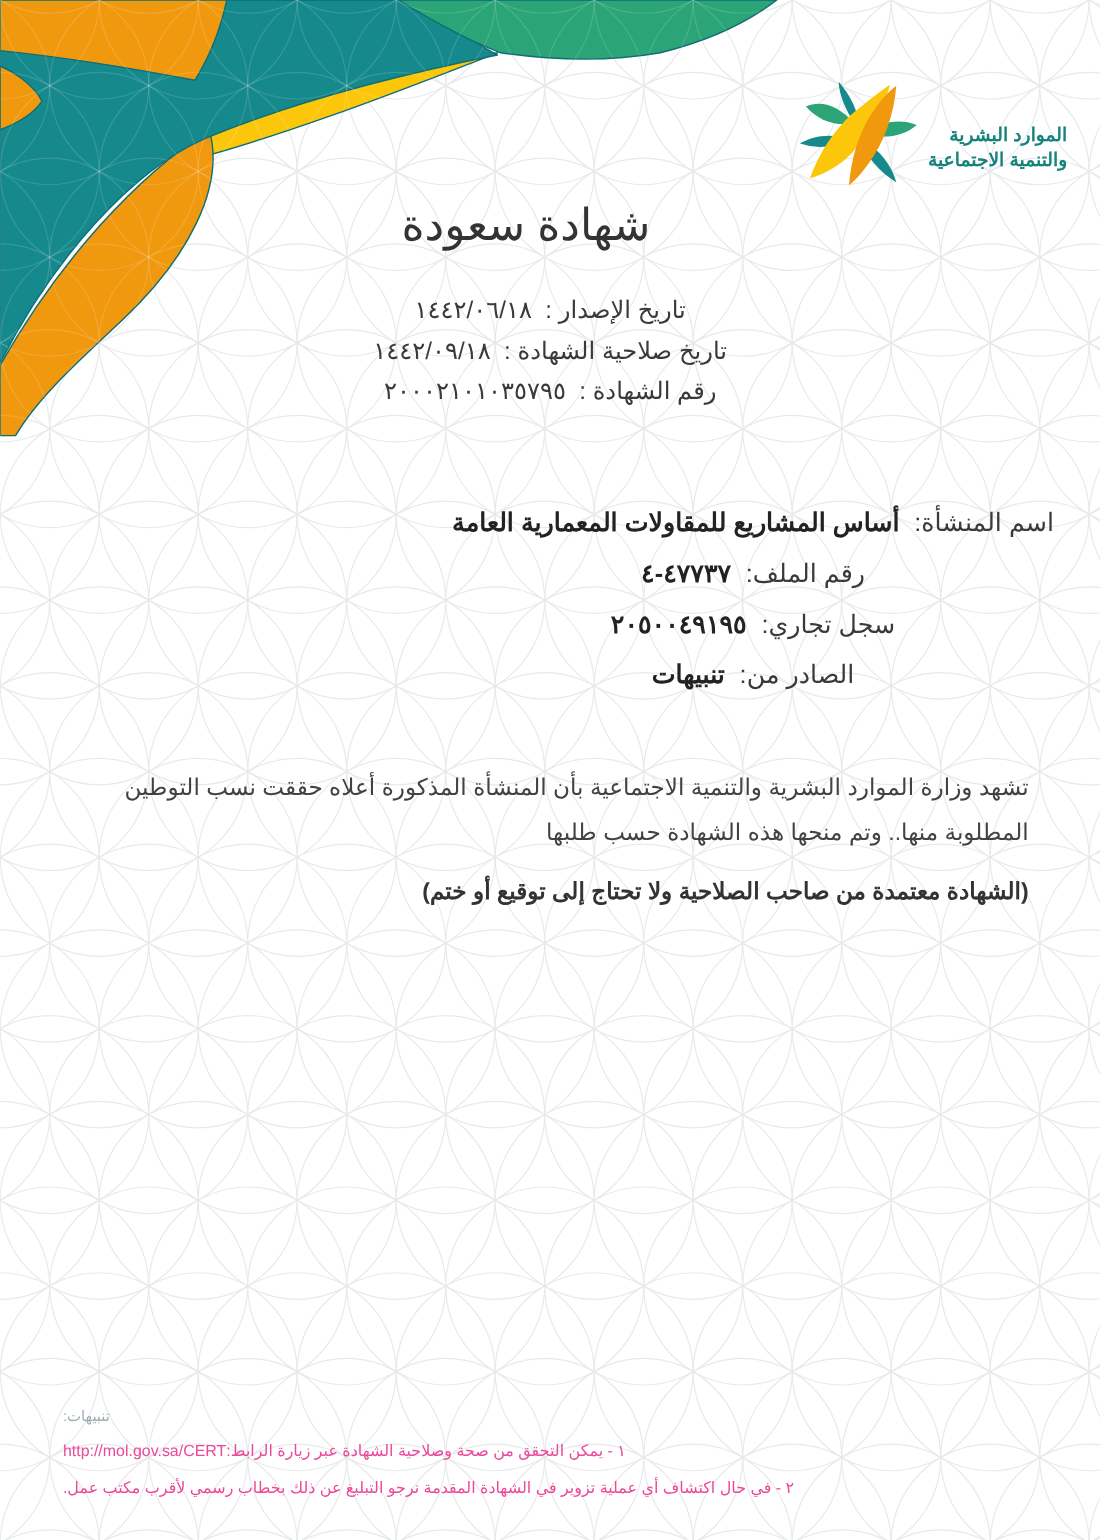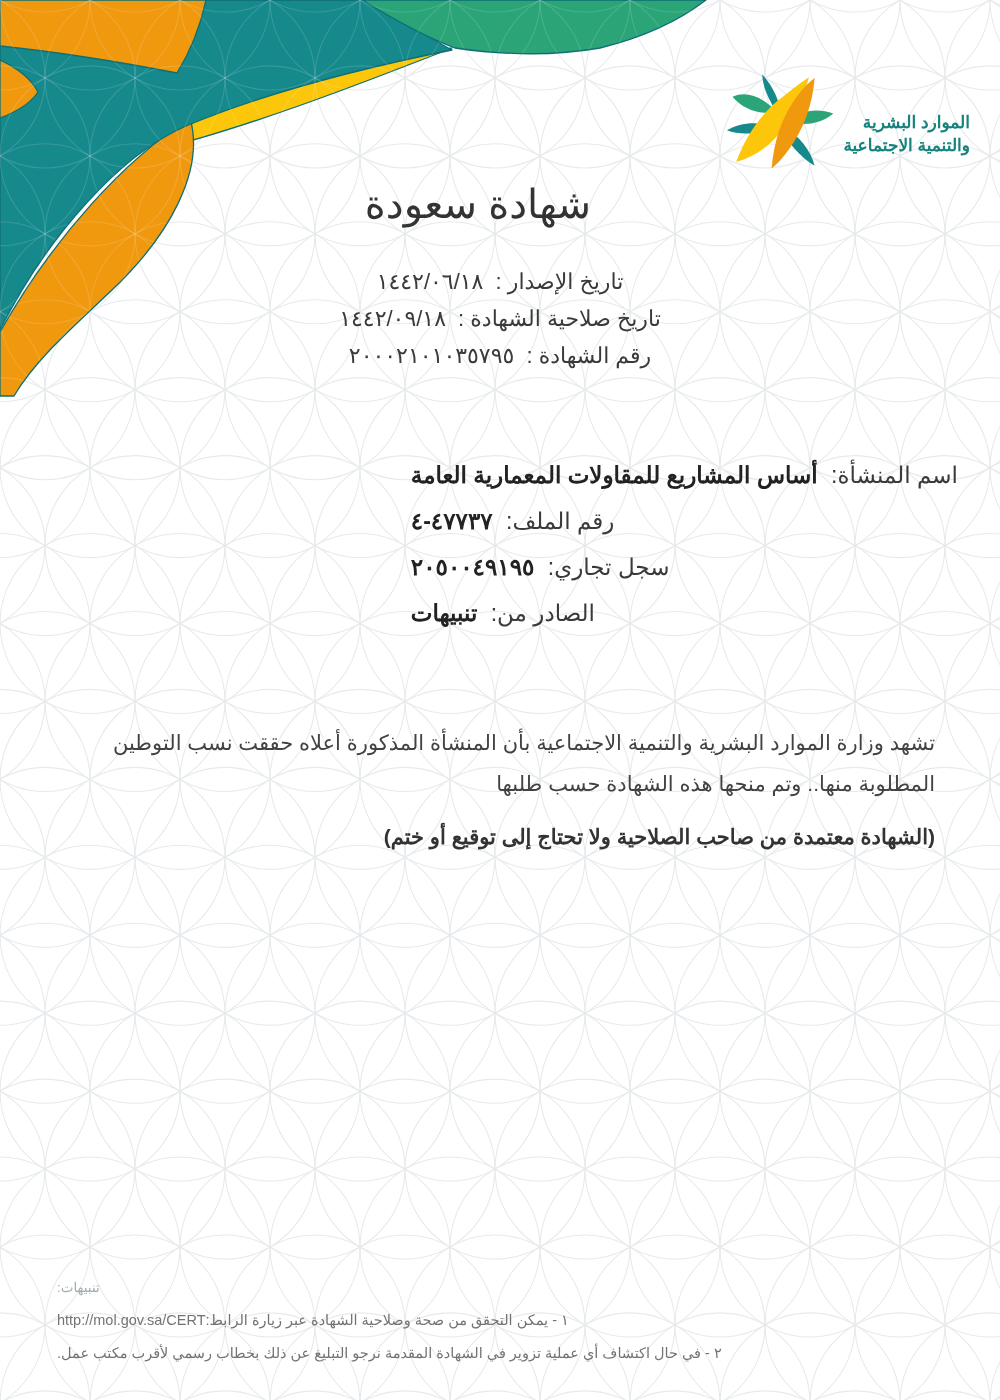--- a/index.html
+++ b/index.html
@@ -23,31 +23,31 @@
   .title {
     position:absolute; top:181px; left:0; width:100%; z-index:3;
     text-align:center; transform:translateX(-22px);
     font-size:40px; color:#333; letter-spacing:0;
   }
 
   .meta { position:absolute; top:263px; left:0; width:100%; z-index:3; text-align:center; }
   .meta-row { line-height:37px; font-size:22px; color:#3a3a3a; white-space:nowrap; }
   .meta-row .val { margin-right:6px; unicode-bidi:isolate; }
 
-  .details { position:absolute; top:452px; right:42px; z-index:3; text-align:left; }
+  .details { position:absolute; top:452px; right:42px; z-index:3; text-align:center; }
   .details-row { line-height:46px; font-size:23px; color:#3a3a3a; white-space:nowrap; }
   .details-row .val { font-weight:bold; color:#222; margin-right:7px; unicode-bidi:isolate; }
 
-  .statement { position:absolute; top:722px; right:65px; width:872px; z-index:3; text-align:right; }
+  .statement { position:absolute; top:696px; right:65px; width:872px; z-index:3; text-align:right; }
   .statement-body { font-size:21px; line-height:41px; color:#424242; }
   .statement-note { font-size:21px; line-height:41px; color:#333; font-weight:bold; margin-top:12px; }
 
   .footer { position:absolute; right:83px; top:1279px; width:860px; z-index:3; text-align:left; }
   .footer-title { font-size:13.5px; color:#9FADB2; margin-bottom:9px; }
-  .footer-item { font-size:14.5px; line-height:33px; color:#737373; white-space:nowrap; }
+  .footer-item { font-size:14.5px; line-height:33px; color:#ec4899; white-space:nowrap; }
 </style>
 </head>
 <body>
 
 <div class="page">
 
   <svg class="bg-pattern" id="bg-pattern" width="1000" height="1400" viewBox="0 0 1000 1400">
       <circle cx="-45" cy="-77.94" r="90" fill="none" stroke="#E7EAEC" stroke-width="1.1"></circle>
       <circle cx="45" cy="-77.94" r="90" fill="none" stroke="#E7EAEC" stroke-width="1.1"></circle>
       <circle cx="135" cy="-77.94" r="90" fill="none" stroke="#E7EAEC" stroke-width="1.1"></circle>

